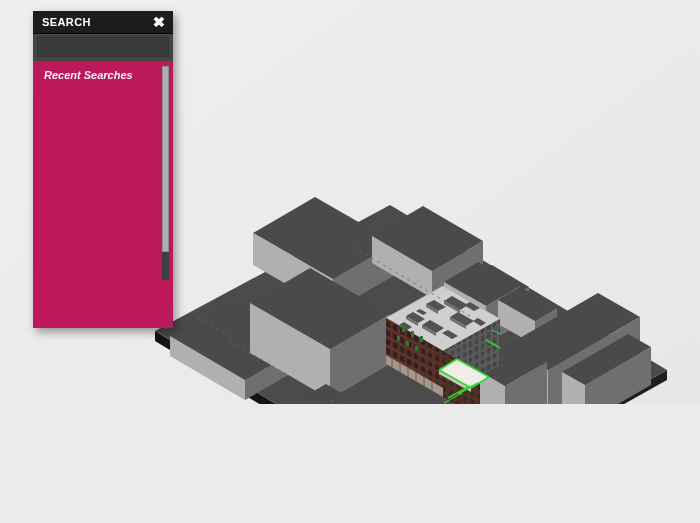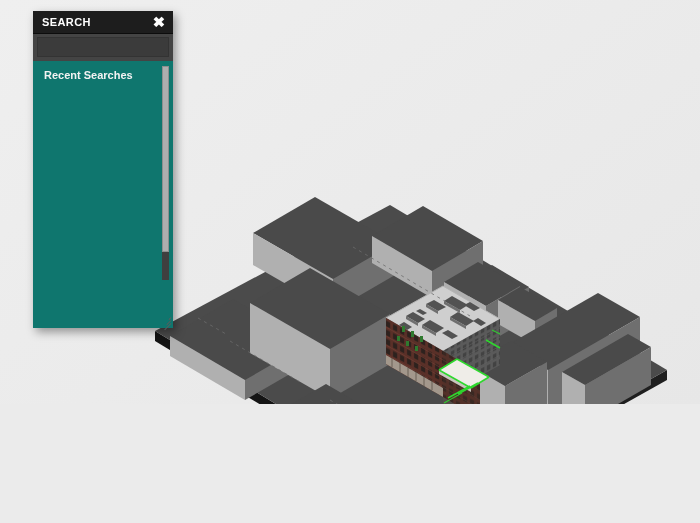--- a/index.html
+++ b/index.html
@@ -87,22 +87,23 @@
     font-family: "Liberation Sans", sans-serif;
     padding: 0 4px;
     caret-color: #e8e8e8;
   }
   .search-input::placeholder { color: #8a8a8a; }
 
   .panel-body {
     flex: 1 1 auto;
     position: relative;
     overflow: hidden;
-    background: #0f766e;
+    background: #be185d;
     padding-top: 8px;
+    font-style: italic;
   }
   .section-title {
     color: #f2f2f2;
     font-size: 11px;
     font-weight: bold;
     padding: 0 0 7px 11px;
     font-family: "Liberation Sans", sans-serif;
   }
   .recent-list {
     list-style: none;

